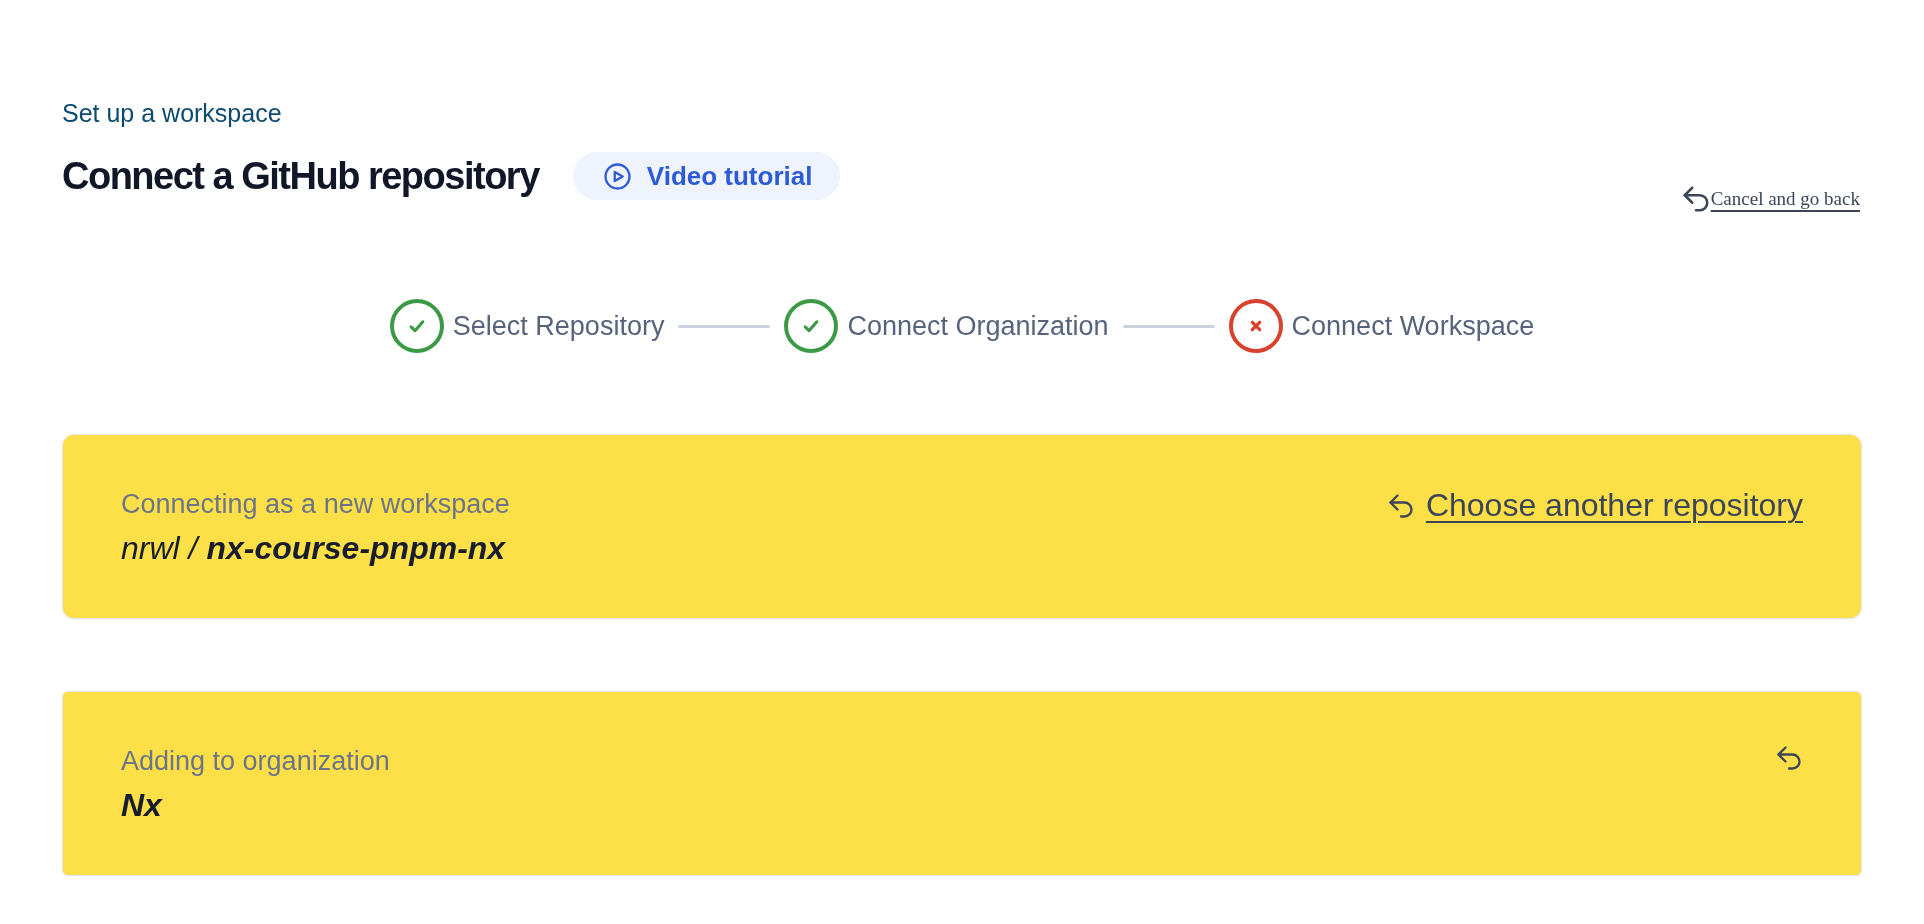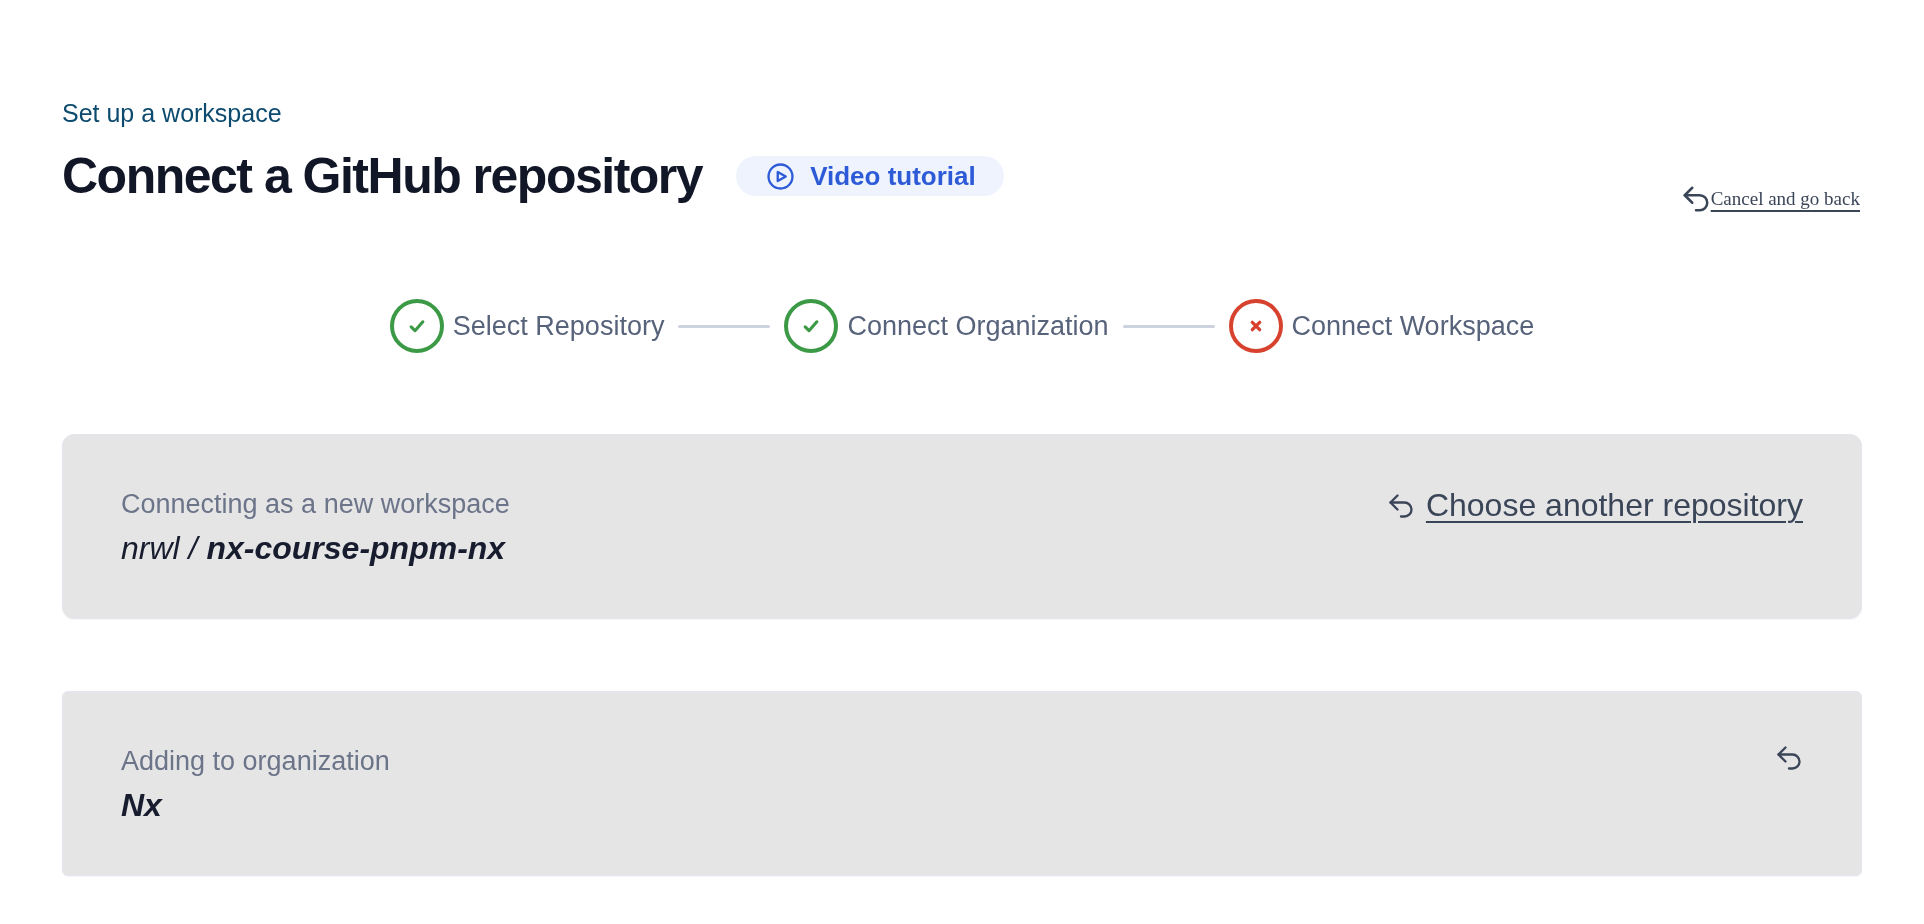--- a/index.html
+++ b/index.html
@@ -20,27 +20,27 @@
   .cancel-link .link-text {
     text-decoration: underline; text-decoration-thickness: 2px; text-underline-offset: 5px;
   }
   .icon { display: inline-flex; align-items: center; justify-content: center; }
   .icon svg { display: block; }
 
   
   .eyebrow { margin-top: 98px; font-size: 25px; line-height: 30px; color: #0c4a6e; }
   .title-row { margin-top: 17px; display: flex; align-items: center; }
   .page-title {
-    font-size: 50px; line-height: 62px; font-weight: 800;
+    font-size: 38px; line-height: 62px; font-weight: 800;
     letter-spacing: -1.5px; color: #121728;
   }
   .video-pill {
     margin-left: 34px; display: inline-flex; align-items: center; gap: 13px;
     background: #eef3fd; border: none; border-radius: 999px;
-    padding: 11px 28px; height: 40px;
+    padding: 11px 28px; height: 48px;
     color: #2d5bd7; font-family: inherit; font-size: 26px; font-weight: bold;
     cursor: pointer;
   }
 
   
   .stepper {
     margin-top: 92px;
     display: flex; align-items: center; justify-content: center;
   }
   .step { display: flex; align-items: center; gap: 9px; }
@@ -51,21 +51,21 @@
   }
   .status-circle.ok  { border: 4px solid #3c9a46; color: #3c9a46; }
   .status-circle.err { border: 4px solid #d7422e; color: #d7422e; }
   .step-label { font-size: 27px; font-weight: 500; color: #57627b; white-space: nowrap; }
   .connector { width: 92px; height: 3px; background: #ccd3df; margin: 0 14px; border-radius: 2px; }
 
   
   .card {
     position: relative;
     border: 1.5px solid #e6e4ee; border-radius: 12px;
-    background: #e5e5e5;
+    background: #fde047;
     box-shadow: 0 1px 2px rgba(15, 23, 42, 0.04);
     padding: 54px 60px 50px 58px;
   }
   .card-repo { margin-top: 81px; }
   .card-org  { margin-top: 72px; border-radius: 6px; }
   .card-label { font-size: 27px; line-height: 30px; color: #6b7489; }
   .card-value { margin-top: 9px; font-size: 32px; line-height: 40px; color: #171c2e; font-style: italic; }
   .card-value .owner { font-weight: 500; margin-right: 9px; }
   .card-value .strong { font-weight: bold; }
   .card-action {

